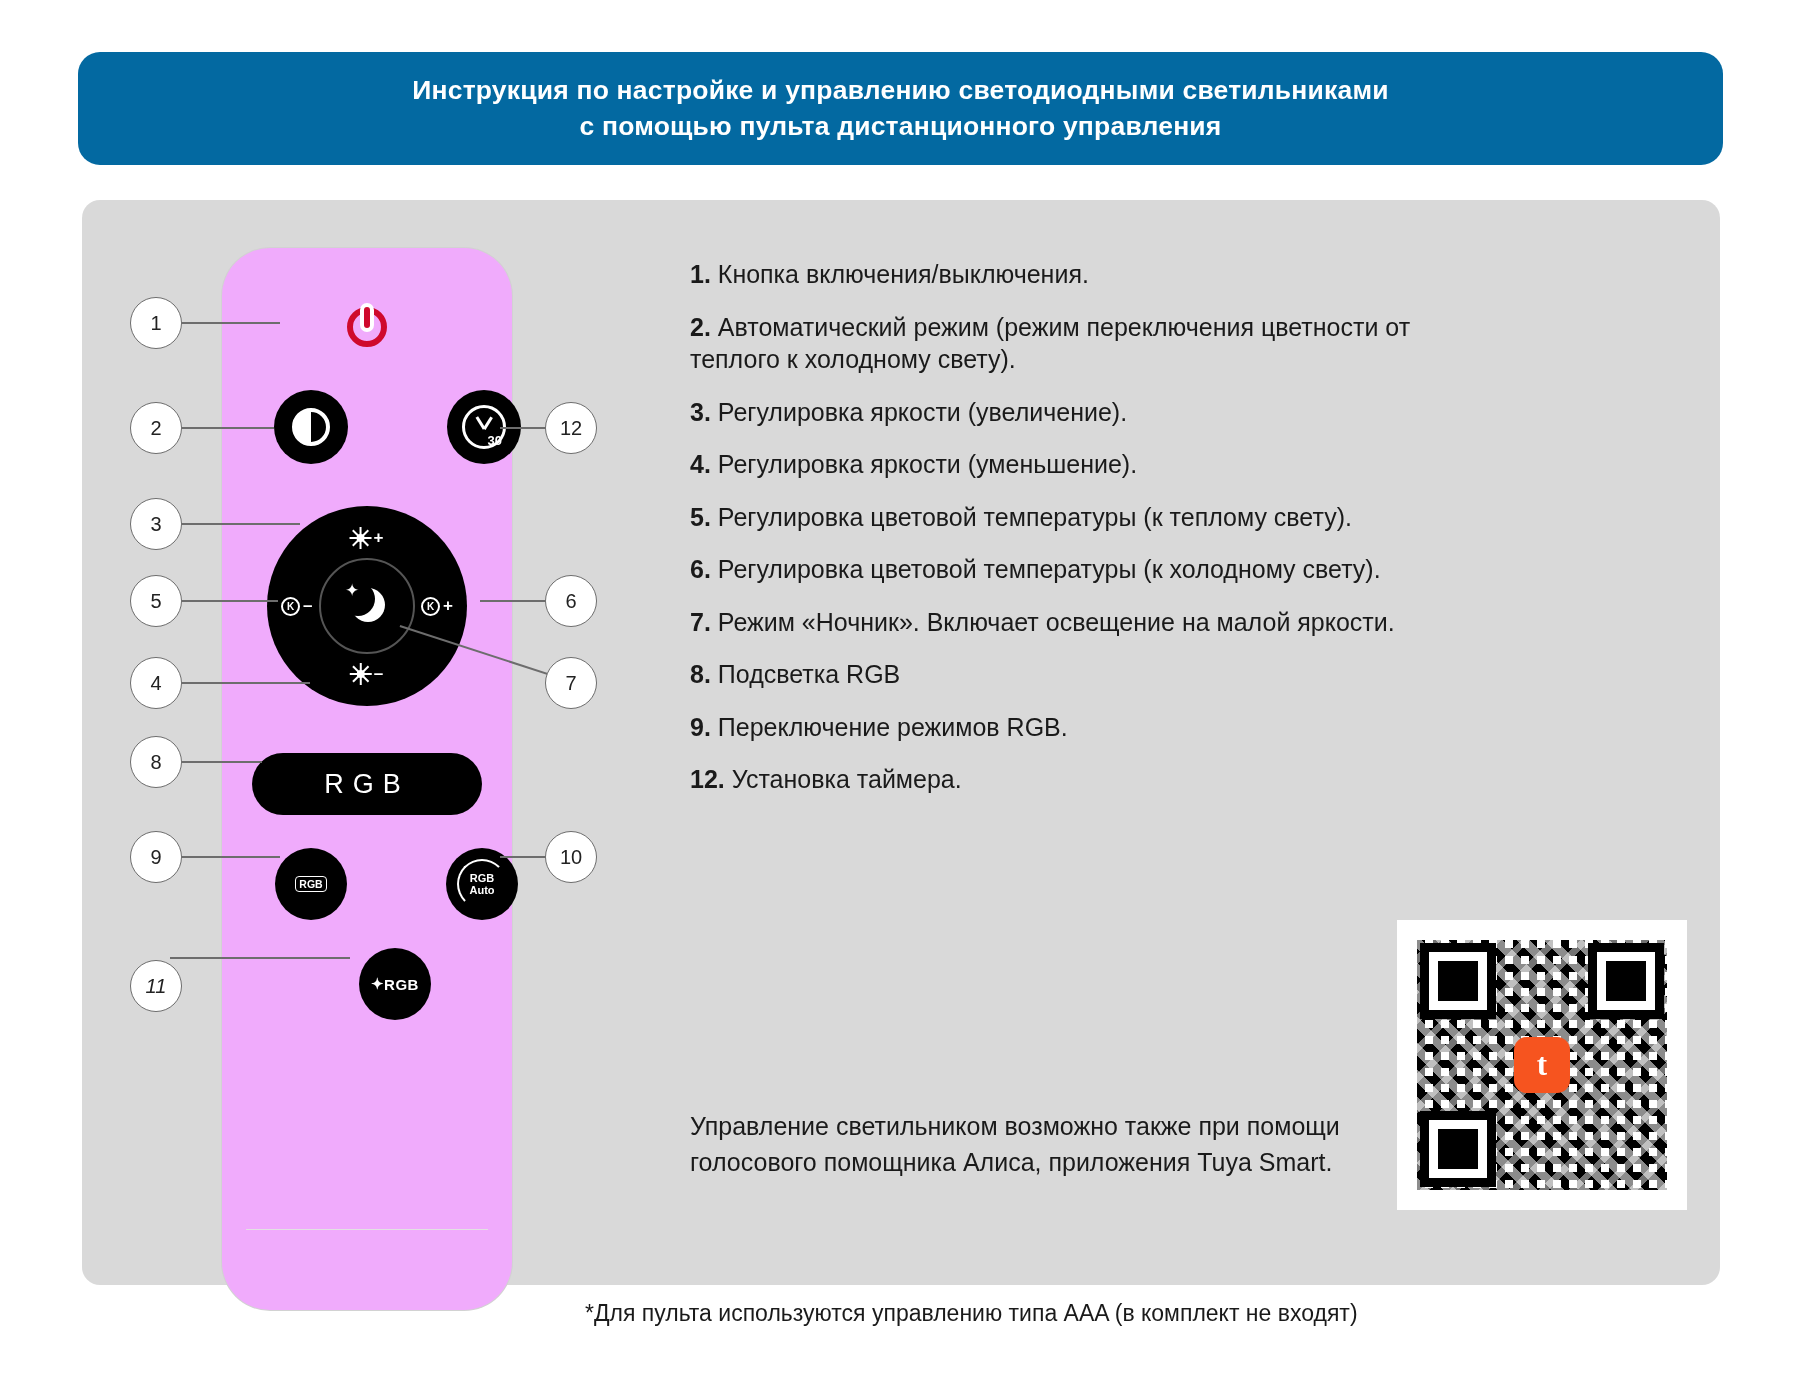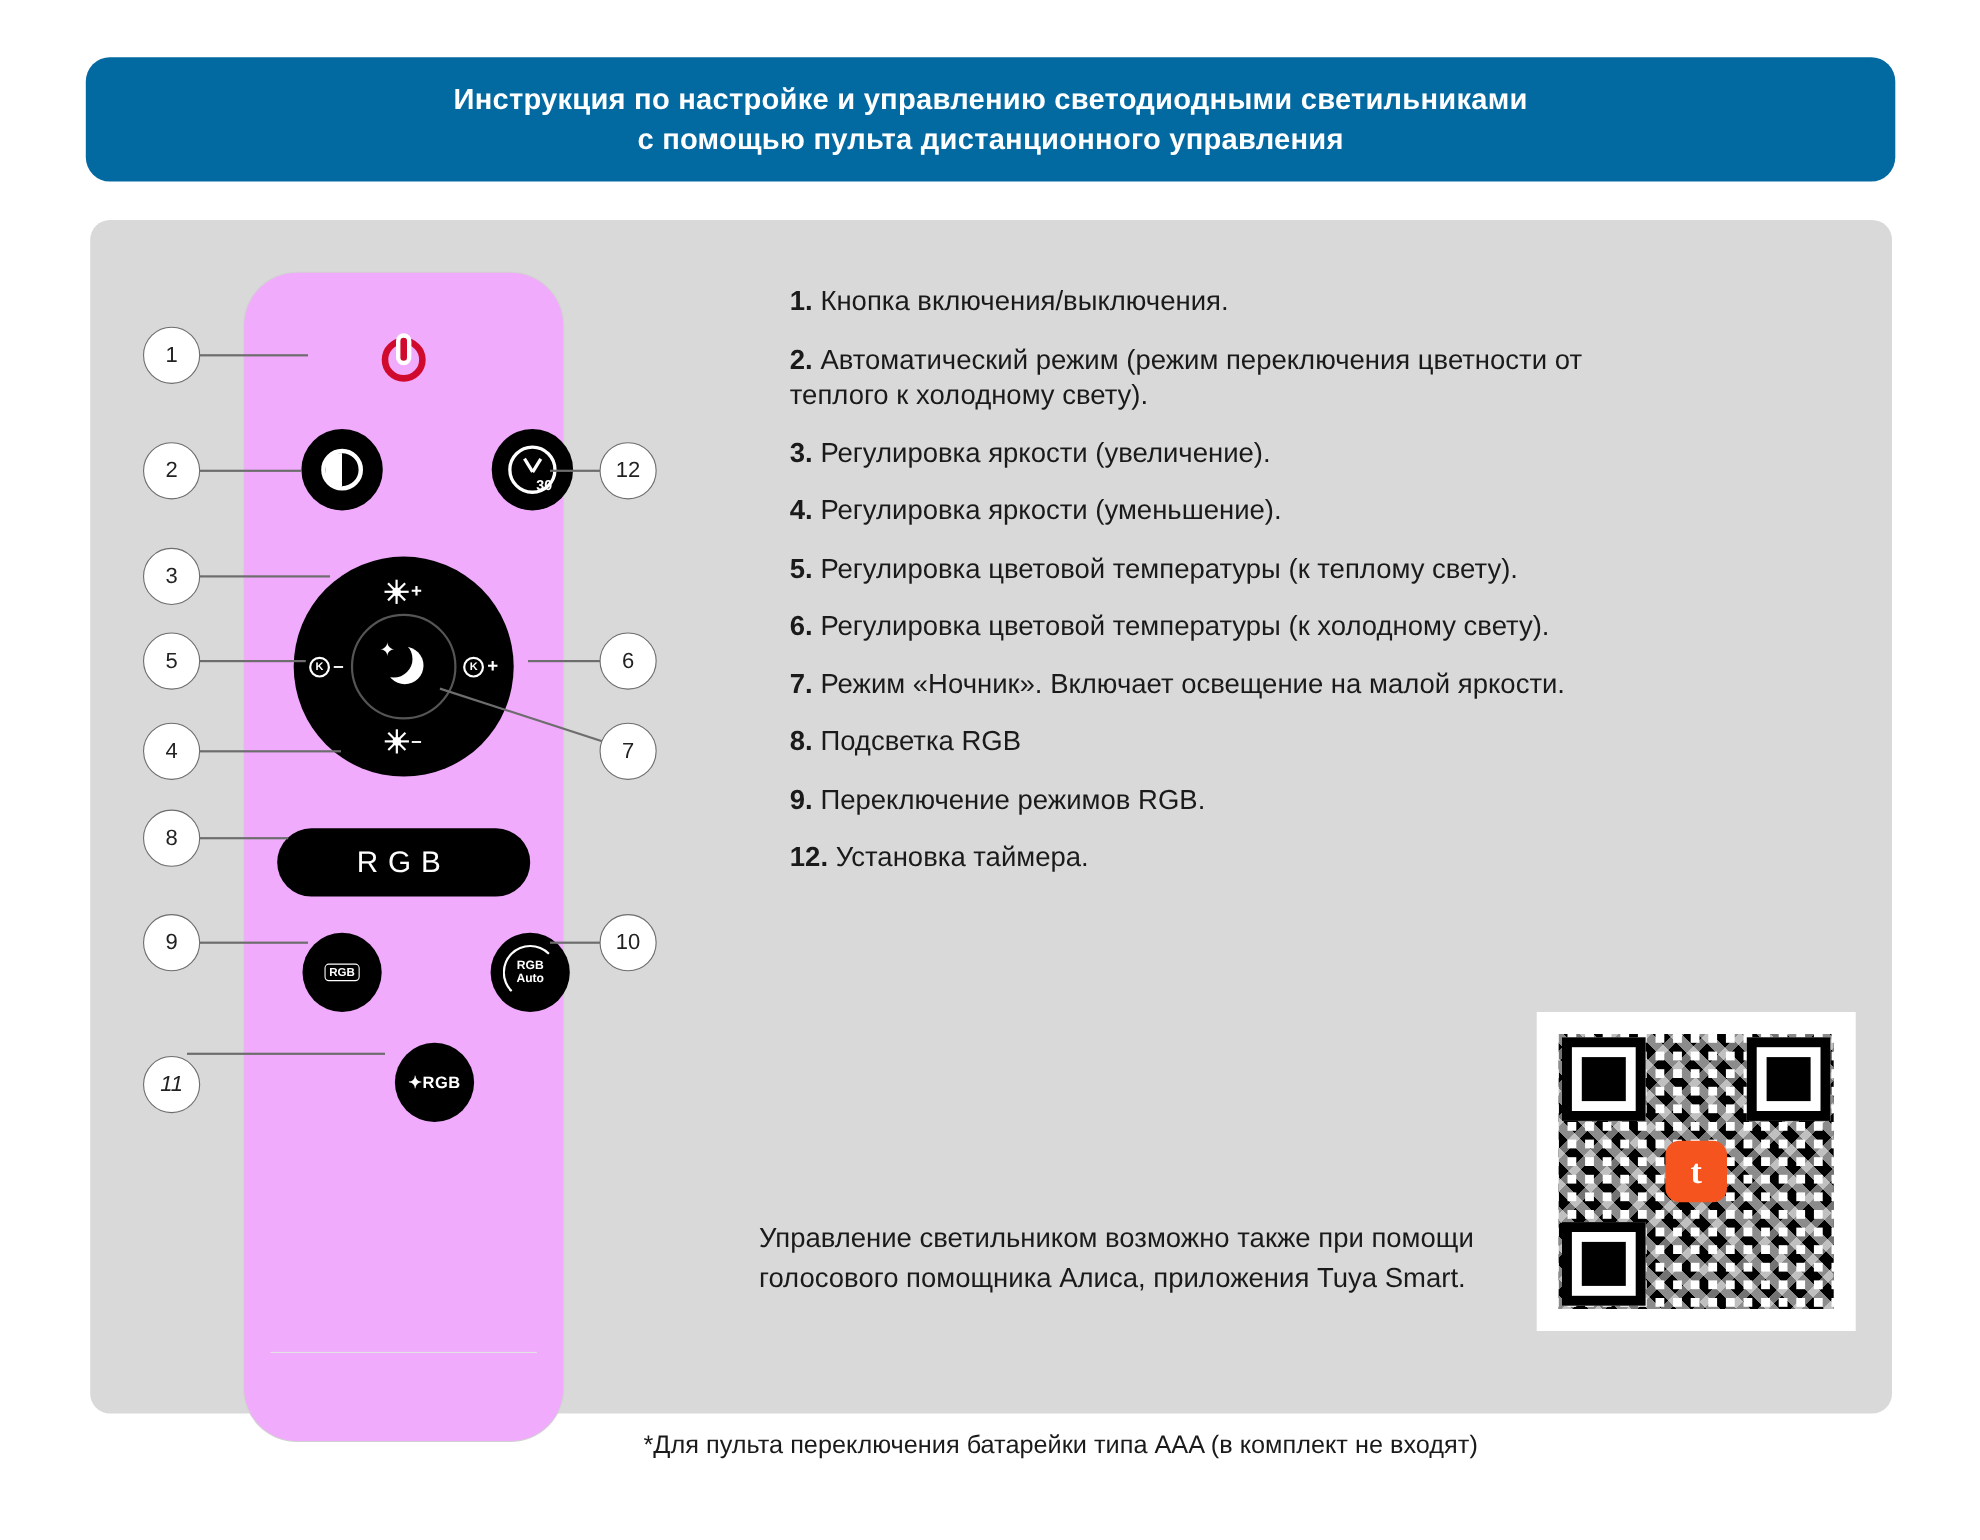--- a/index.html
+++ b/index.html
@@ -208,21 +208,20 @@
   .list{
     position:absolute;
     left:690px; top:258px;
     width:780px;
   }
   .item{
     font-size:25px;
     line-height:1.3;
     margin-bottom:20px;
     color:#1a1a1a;
-    margin-left:28px;
   }
   .item b{font-weight:bold;}
   .note{
     position:absolute;left:690px; top:1108px;width:700px;
     font-size:25px;line-height:1.45;color:#1a1a1a;
   }
   .footnote{
     position:absolute;left:585px; top:1300px;width:1100px;
     font-size:23px;color:#1a1a1a;
   }
@@ -393,21 +392,21 @@
   <div class="item"><b>4.</b> <span>Регулировка яркости (уменьшение).</span></div>
   <div class="item"><b>5.</b> <span>Регулировка цветовой температуры (к теплому свету).</span></div>
   <div class="item"><b>6.</b> <span>Регулировка цветовой температуры (к холодному свету).</span></div>
   <div class="item"><b>7.</b> <span>Режим «Ночник». Включает освещение на малой яркости.</span></div>
   <div class="item"><b>8.</b> <span>Подсветка RGB</span></div>
   <div class="item"><b>9.</b> <span>Переключение режимов RGB.</span></div>
   <div class="item"><b>12.</b> <span>Установка таймера.</span></div>
 </div>
 
 <div class="note">Управление светильником возможно также при помощи голосового помощника Алиса, приложения Tuya Smart.</div>
-<div class="footnote">*Для пульта переключения батарейки типа AAA (в комплект не входят)</div>
+<div class="footnote">*Для пульта используются управлению типа AAA (в комплект не входят)</div>
 
 <div class="qr-card">
   <div class="qr">
     <div class="mask"></div>
     <div class="finder f-tl"></div>
     <div class="finder f-tr"></div>
     <div class="finder f-bl"></div>
     <div class="tuya">t</div>
   </div>
 </div>

